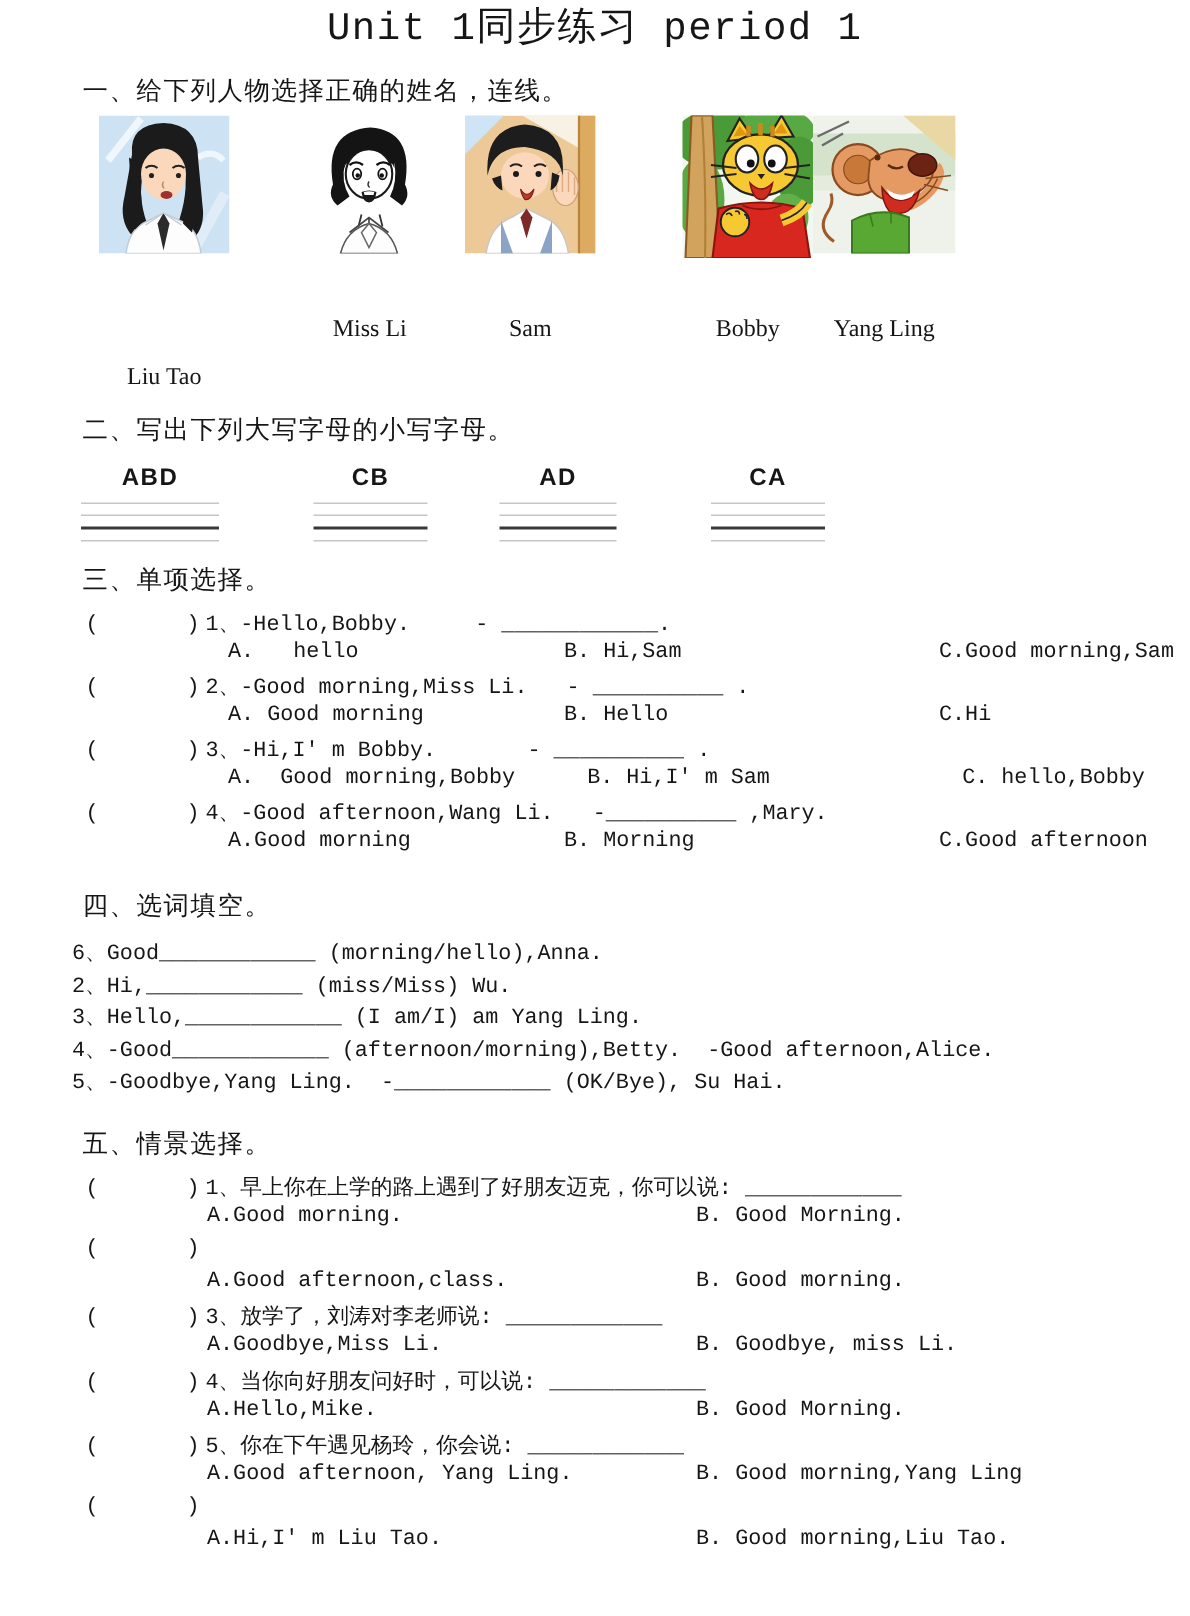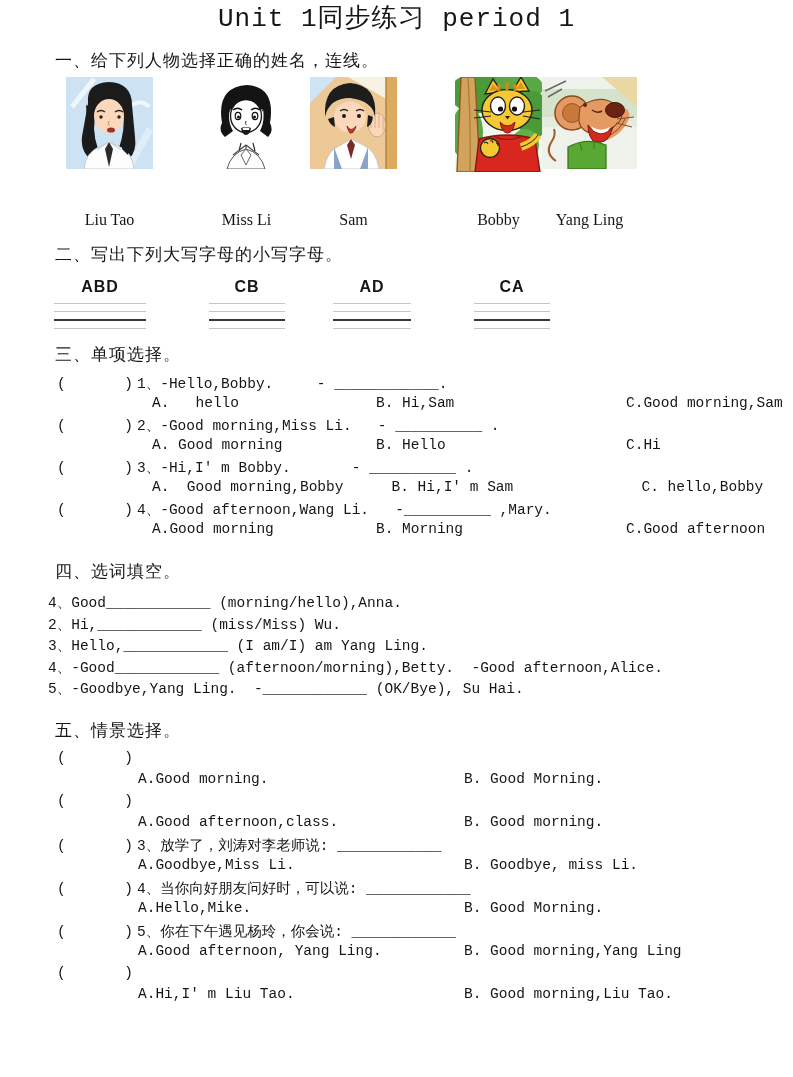--- a/index.html
+++ b/index.html
@@ -9,21 +9,21 @@
          font-family:"Liberation Mono","DejaVu Sans Mono",monospace;}
   .sec-heading{font-size:17px;margin:14px 0 0 55px;font-family:"Liberation Serif",serif;
                letter-spacing:1px;}
   
   .figures-row{display:flex;margin:5px 0 0 66px;align-items:flex-start;}
   .figure{display:flex;flex-direction:column;}
   .pic{height:92px;}
   .pic svg{display:block;}
   .fig-name{margin-top:42px;text-align:center;font-family:"Liberation Serif",serif;
             font-size:16px;white-space:pre;}
-  .f1{width:87px;margin-right:50px;}
+  .f1{width:87px;margin-right:50px;gap:32px;}
   .f2{width:87px;margin-right:58px;}
   .f3{width:87px;margin-right:20px;}
   .f4{width:95px;margin-right:46px;}
   .f5{width:87px;}
   
   .letters-row{display:flex;margin:12px 0 0 54px;}
   .letter-group{text-align:center;}
   .lg1{width:92px;margin-right:63px;}
   .lg2{width:76px;margin-right:48px;}
   .lg3{width:78px;margin-right:63px;}
@@ -290,35 +290,36 @@
     </div>
     <div class="opts opts3">
       <span class="oA">A.Good morning</span>
       <span class="oB">B. Morning</span>
       <span class="oC">C.Good afternoon</span>
     </div>
   </div>
 
   <div class="sec-heading" style="margin-top:18px;">四、选词填空。</div>
   <div class="fill-items">
-    <div class="fill-item">4、Good____________ (morning/hello),Anna.</div>
+    <div class="fill-item">6、Good____________ (morning/hello),Anna.</div>
     <div class="fill-item">2、Hi,____________ (miss/Miss) Wu.</div>
     <div class="fill-item">3、Hello,____________ (I am/I) am Yang Ling.</div>
     <div class="fill-item">4、-Good____________ (afternoon/morning),Betty.  -Good afternoon,Alice.</div>
     <div class="fill-item">5、-Goodbye,Yang Ling.  -____________ (OK/Bye), Su Hai.</div>
   </div>
 
   <div class="sec-heading" style="margin-top:18px;">五、情景选择。</div>
   <div class="qblock s5">
 
     <div class="q-line">
       <span class="bracket-wrap">
           <span>(</span>
           <span>)</span>
         </span>
+      <span class="stem">1、早上你在上学的路上遇到了好朋友迈克，你可以说: ____________</span>
     </div>
     <div class="opts opts5">
       <span class="oA">A.Good morning.</span>
       <span class="oB">B. Good Morning.</span>
     </div>
 
     <div class="q-line">
       <span class="bracket-wrap">
           <span>(</span>
           <span>)</span>

